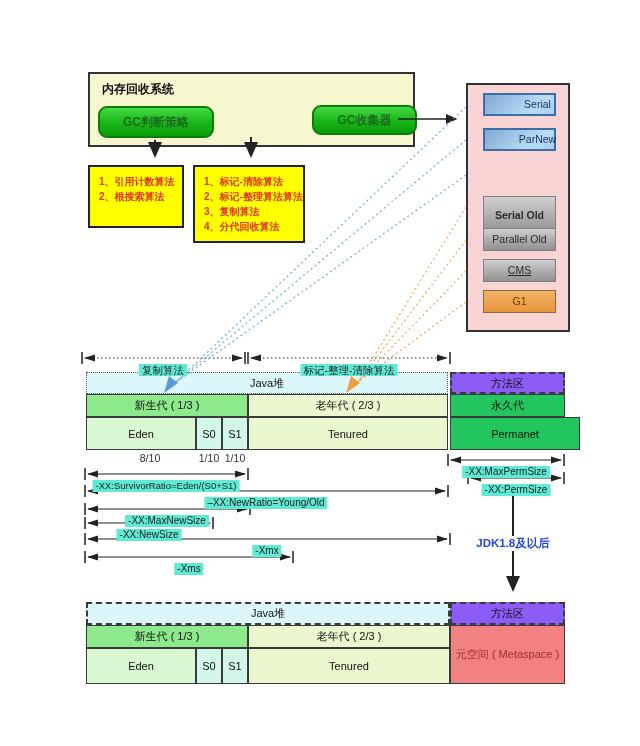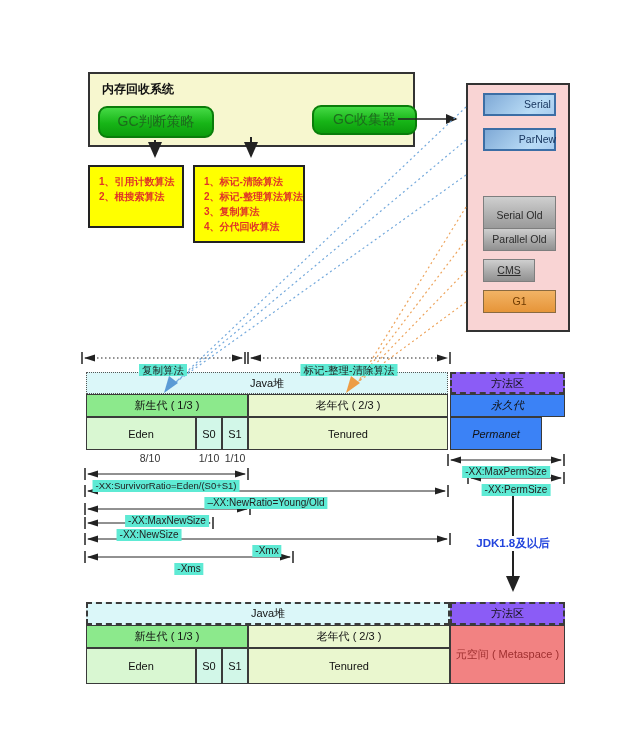--- a/index.html
+++ b/index.html
@@ -3,21 +3,21 @@
 <meta charset="utf-8">
 <style>
   html,body{margin:0;padding:0;background:#fff;}
   body{font-family:"Liberation Sans","DejaVu Sans",sans-serif;}
   #canvas{position:relative;width:640px;height:746px;background:#fff;overflow:hidden;}
   .abs{position:absolute;box-sizing:border-box;}
   
   .sys-panel{background:#f7f7cf;border:2px solid #333;}
   .sys-title{font-size:12px;font-weight:bold;color:#111;}
   .green-btn{background:linear-gradient(180deg,#45da45 0%,#17b517 55%,#0c9c0c 100%);
-    border:2px solid #0a7d0a;border-radius:9px;color:#1d6b1d;font-weight:normal;font-size:14px;
+    border:2px solid #0a7d0a;border-radius:9px;color:#1d6b1d;font-weight:bold;font-size:12px;
     display:flex;align-items:center;justify-content:center;}
   .ylist{background:#ffff00;border:2px solid #222;color:#e03527;font-size:10px;font-weight:bold;
     padding:7px 0 0 9px;line-height:15px;}
   .ylist div{white-space:nowrap;}
   .pink-panel{background:#f9d4d4;border:2px solid #333;}
   .chip{display:flex;align-items:center;justify-content:center;text-align:center;
     font-size:10.5px;line-height:1.1;}
   .chip-young{background:linear-gradient(135deg,#7fa9d6 0%,#b9dcf6 70%,#a9cdef 100%);
     border:2px solid #3c6ea5;color:#15335c;padding-left:36px;}
   .chip-old{background:linear-gradient(180deg,#cfcfcf 0%,#a8a8a8 60%,#919191 100%);
@@ -26,21 +26,21 @@
     border:1px solid #8a6a40;color:#6e3a00;}
   
   .cell{display:flex;align-items:center;justify-content:center;font-size:11px;color:#111;
     border:1px solid #3a3a3a;white-space:nowrap;}
   .bg-cyan{background:#dbf7f9;}
   .bg-peach{background:#8b5cf6;}
   .bg-young{background:#8ce98c;}
   .bg-old{background:#eaf7cf;}
   .bg-eden{background:#d9f7d2;}
   .bg-surv{background:#d2f7e8;}
-  .bg-perm{background:#3b82f6;font-style:italic;}
+  .bg-perm{background:#22c55e;}
   .bg-meta{background:#f28282;color:#9e2f2f;}
   .b-dotted{border:1.5px dotted #555;}
   .b-dashed{border:2px dashed #3a3a3a;}
   
   .dim-label{position:absolute;transform:translateX(-50%);background:#5eead4;padding:0 3px;
     font-size:10px;line-height:12px;color:#222;white-space:nowrap;z-index:5;margin-top:12px;}
   .frac{position:absolute;transform:translateX(-50%);font-size:10.5px;color:#333;z-index:5;white-space:nowrap;text-align:right;}
   .jdk{position:absolute;transform:translateX(-50%);background:#fff;padding:0 3px;
     font-size:11.5px;font-weight:bold;color:#2244dd;z-index:5;white-space:nowrap;}
   #wires{position:absolute;left:0;top:0;z-index:4;pointer-events:none;}
@@ -64,38 +64,38 @@
   <div class="abs ylist z1" style="left:193px;top:165px;width:112px;height:78px;">
     <div>1、标记-清除算法</div>
     <div>2、标记-整理算法算法</div>
     <div>3、复制算法</div>
     <div>4、分代回收算法</div>
   </div>
 
   <div class="abs pink-panel z1" style="left:466px;top:83px;width:104px;height:249px;"></div>
   <div class="abs chip chip-young z2" style="left:483px;top:93px;width:73px;height:23px;">Serial</div>
   <div class="abs chip chip-young z2" style="left:483px;top:128px;width:73px;height:23px;">ParNew</div>
-  <div class="abs chip chip-old z2" style="left:483px;top:196px;width:73px;height:39px;">Serial Old</div>
+  <div class="abs chip chip-old z2" style="left:483px;top:196px;width:73px;height:39px;font-weight:bold;">Serial Old</div>
   <div class="abs chip chip-old z2" style="left:483px;top:228px;width:73px;height:23px;">Parallel Old</div>
-  <div class="abs chip chip-old z2" style="left:483px;top:259px;width:52px;height:23px;text-decoration:underline;">CMS</div>
+  <div class="abs chip chip-old z2" style="left:483px;top:259px;width:73px;height:23px;text-decoration:underline;">CMS</div>
   <div class="abs chip chip-g1 z2" style="left:483px;top:290px;width:73px;height:23px;">G1</div>
 
   <div class="dim-label" style="left:163px;top:352px;font-size:10.5px;">复制算法</div>
   <div class="dim-label" style="left:349px;top:352px;font-size:10.5px;">标记-整理-清除算法</div>
 
   <div class="abs cell bg-cyan b-dotted z1" style="left:86px;top:372px;width:362px;height:22px;">Java堆</div>
   <div class="abs cell bg-peach b-dashed z1" style="left:450px;top:372px;width:115px;height:22px;">方法区</div>
   <div class="abs cell bg-young z1" style="left:86px;top:394px;width:162px;height:23px;">新生代 ( 1/3 )</div>
   <div class="abs cell bg-old z1" style="left:248px;top:394px;width:200px;height:23px;">老年代 ( 2/3 )</div>
   <div class="abs cell bg-perm z1" style="left:450px;top:394px;width:115px;height:23px;">永久代</div>
   <div class="abs cell bg-eden z1" style="left:86px;top:417px;width:110px;height:33px;">Eden</div>
   <div class="abs cell bg-surv z1" style="left:196px;top:417px;width:26px;height:33px;">S0</div>
   <div class="abs cell bg-surv z1" style="left:222px;top:417px;width:26px;height:33px;">S1</div>
   <div class="abs cell bg-old z1" style="left:248px;top:417px;width:200px;height:33px;">Tenured</div>
-  <div class="abs cell bg-perm z1" style="left:450px;top:417px;width:92px;height:33px;">Permanet</div>
+  <div class="abs cell bg-perm z1" style="left:450px;top:417px;width:130px;height:33px;">Permanet</div>
 
   <div class="frac" style="left:150px;top:452px;">8/10</div>
   <div class="frac" style="left:209px;top:452px;">1/10</div>
   <div class="frac" style="left:235px;top:452px;">1/10</div>
 
   <div class="dim-label" style="left:506px;top:454px;">-XX:MaxPermSize</div>
   <div class="dim-label" style="left:166px;top:468px;font-size:9.5px;">-XX:SurvivorRatio=Eden/(S0+S1)</div>
   <div class="dim-label" style="left:516px;top:472px;">-XX:PermSize</div>
   <div class="dim-label" style="left:266px;top:485px;">–XX:NewRatio=Young/Old</div>
   <div class="dim-label" style="left:167px;top:503px;">-XX:MaxNewSize</div>

